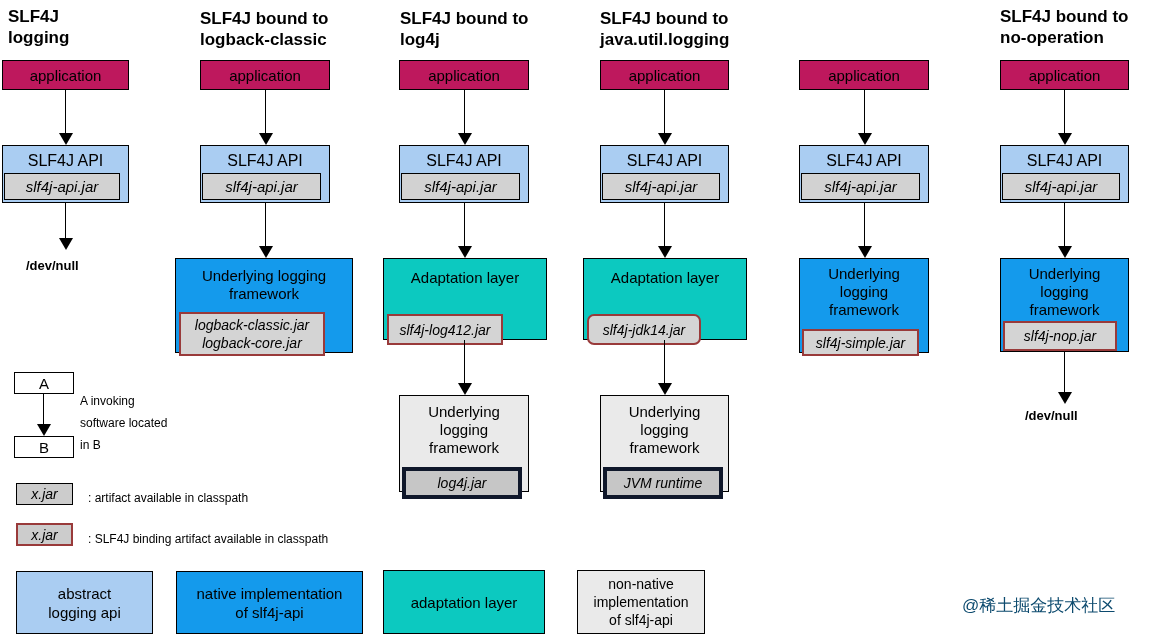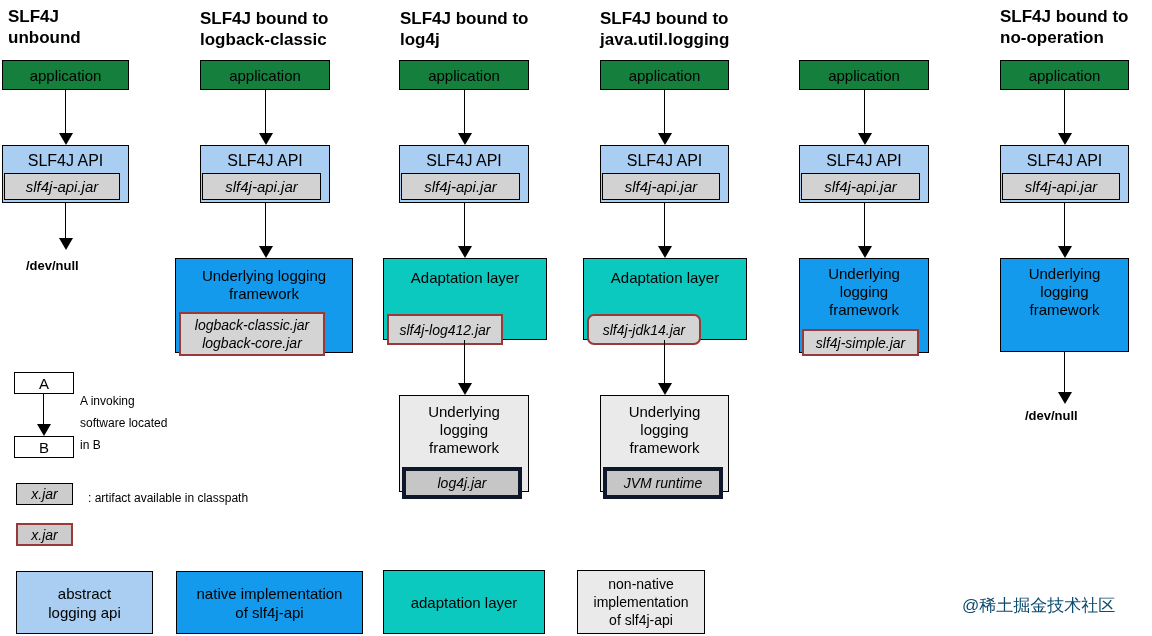--- a/index.html
+++ b/index.html
@@ -4,21 +4,21 @@
 <style>
   html,body{margin:0;padding:0;background:#fff;}
   #canvas{
     position:relative;width:1152px;height:636px;background:#fff;overflow:hidden;
     font-family:"Liberation Sans","DejaVu Sans",sans-serif;color:#000;
   }
   .abs{position:absolute;box-sizing:border-box;}
   .col-title{font-size:17px;font-weight:bold;line-height:21px;white-space:pre-line;}
   .box{border:1px solid #000;display:flex;align-items:center;justify-content:center;
        text-align:center;font-size:15px;}
-  .app-box{background:#15803d;}
+  .app-box{background:#be185d;}
   .api-box{background:#aacdf2;display:block;}
   .api-label{position:absolute;left:0;right:0;top:6px;text-align:center;font-size:16px;}
   .jar{background:#d2d2d2;border:1px solid #000;display:flex;align-items:center;
        justify-content:center;font-style:italic;font-size:15px;text-align:center;}
   .api-jar{position:absolute;left:1px;bottom:2px;height:25px;}
   .frame-box{display:block;}
   .blue{background:#149aec;}
   .teal{background:#0cc9c0;}
   .gray{background:#eaeaea;}
   .frame-label{position:absolute;left:0;right:0;text-align:center;font-size:15px;
@@ -35,21 +35,21 @@
   .cat-box{border:1px solid #000;display:flex;align-items:center;justify-content:center;
        text-align:center;font-size:15px;line-height:19px;white-space:pre-line;}
   .watermark{font-size:17px;color:#0c4a6e;}
 </style>
 </head>
 <body>
 
 <div id="canvas">
 
   <div class="abs col-title" style="left:8px;top:6px;">SLF4J
-unbound</div>
+logging</div>
   <div class="abs col-title" style="left:200px;top:8px;">SLF4J bound to
 logback-classic</div>
   <div class="abs col-title" style="left:400px;top:8px;">SLF4J bound to
 log4j</div>
   <div class="abs col-title" style="left:600px;top:8px;">SLF4J bound to
 java.util.logging</div>
   <div class="abs col-title" style="left:1000px;top:6px;">SLF4J bound to
 no-operation</div>
 
   <div class="abs box app-box" style="left:2px;top:60px;width:127px;height:30px;">application</div>
@@ -121,20 +121,21 @@
     <div class="frame-label" style="top:6px;">Underlying
 logging
 framework</div>
     <div class="sub-jar jar binding" style="left:2px;top:70px;width:113px;height:23px;">slf4j-simple.jar</div>
   </div>
 
   <div class="abs box frame-box blue" style="left:1000px;top:258px;width:129px;height:94px;">
     <div class="frame-label" style="top:6px;">Underlying
 logging
 framework</div>
+    <div class="sub-jar jar binding" style="left:2px;top:62px;width:110px;height:26px;">slf4j-nop.jar</div>
   </div>
 
   <div class="varrow" style="left:464px;top:340px;height:43px;"></div>
   <div class="varrow" style="left:664px;top:340px;height:43px;"></div>
 
   <div class="abs box frame-box gray" style="left:399px;top:395px;width:130px;height:97px;">
     <div class="frame-label" style="top:7px;">Underlying
 logging
 framework</div>
     <div class="sub-jar jar plain-sub" style="left:2px;top:71px;width:112px;height:24px;">log4j.jar</div>
@@ -154,20 +155,21 @@
   <div class="varrow" style="left:43px;top:394px;height:30px;"></div>
   <div class="abs box white-box" style="left:14px;top:436px;width:60px;height:22px;">B</div>
   <div class="abs legend-text" style="left:80px;top:390px;">A invoking
 software located
 in B</div>
 
   <div class="abs jar" style="left:16px;top:483px;width:57px;height:22px;background:#cccccc;font-size:14px;">x.jar</div>
   <div class="abs legend-text" style="left:88px;top:487px;">: artifact available in classpath</div>
 
   <div class="abs jar binding" style="left:16px;top:523px;width:57px;height:23px;background:#cccccc;font-size:14px;">x.jar</div>
+  <div class="abs legend-text" style="left:88px;top:528px;">: SLF4J binding artifact available in classpath</div>
 
   <div class="abs cat-box" style="left:16px;top:571px;width:137px;height:63px;background:#aacdf2;">abstract
 logging api</div>
   <div class="abs cat-box" style="left:176px;top:571px;width:187px;height:63px;background:#149aec;">native implementation
 of slf4j-api</div>
   <div class="abs cat-box" style="left:383px;top:570px;width:162px;height:64px;background:#0cc9c0;">adaptation layer</div>
   <div class="abs cat-box" style="left:577px;top:570px;width:128px;height:64px;background:#eaeaea;font-size:14px;line-height:18px;">non-native
 implementation
 of slf4j-api</div>
 

